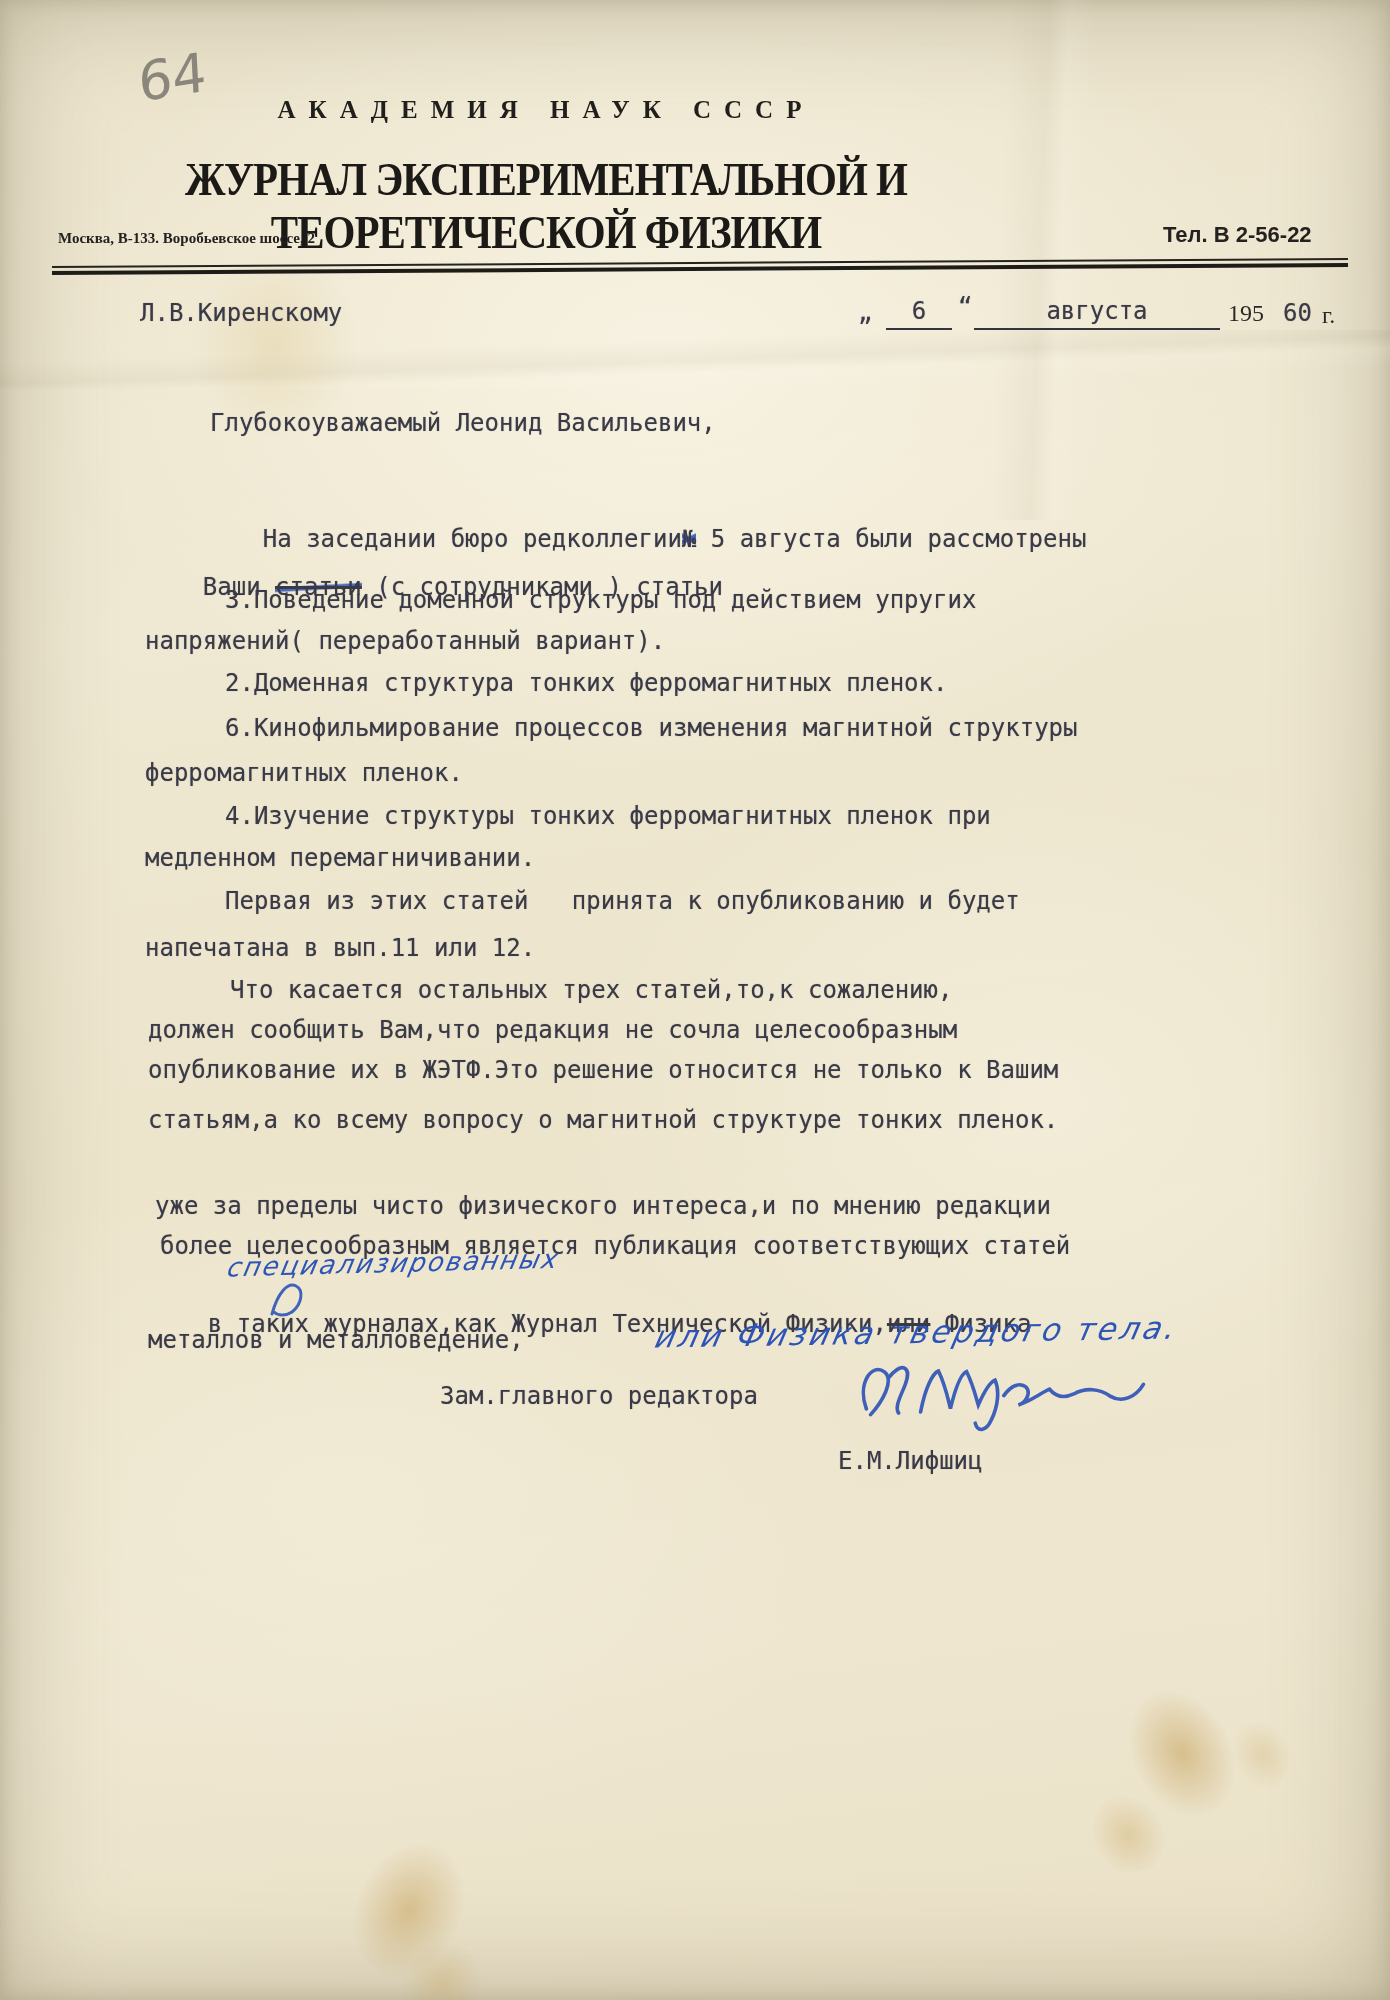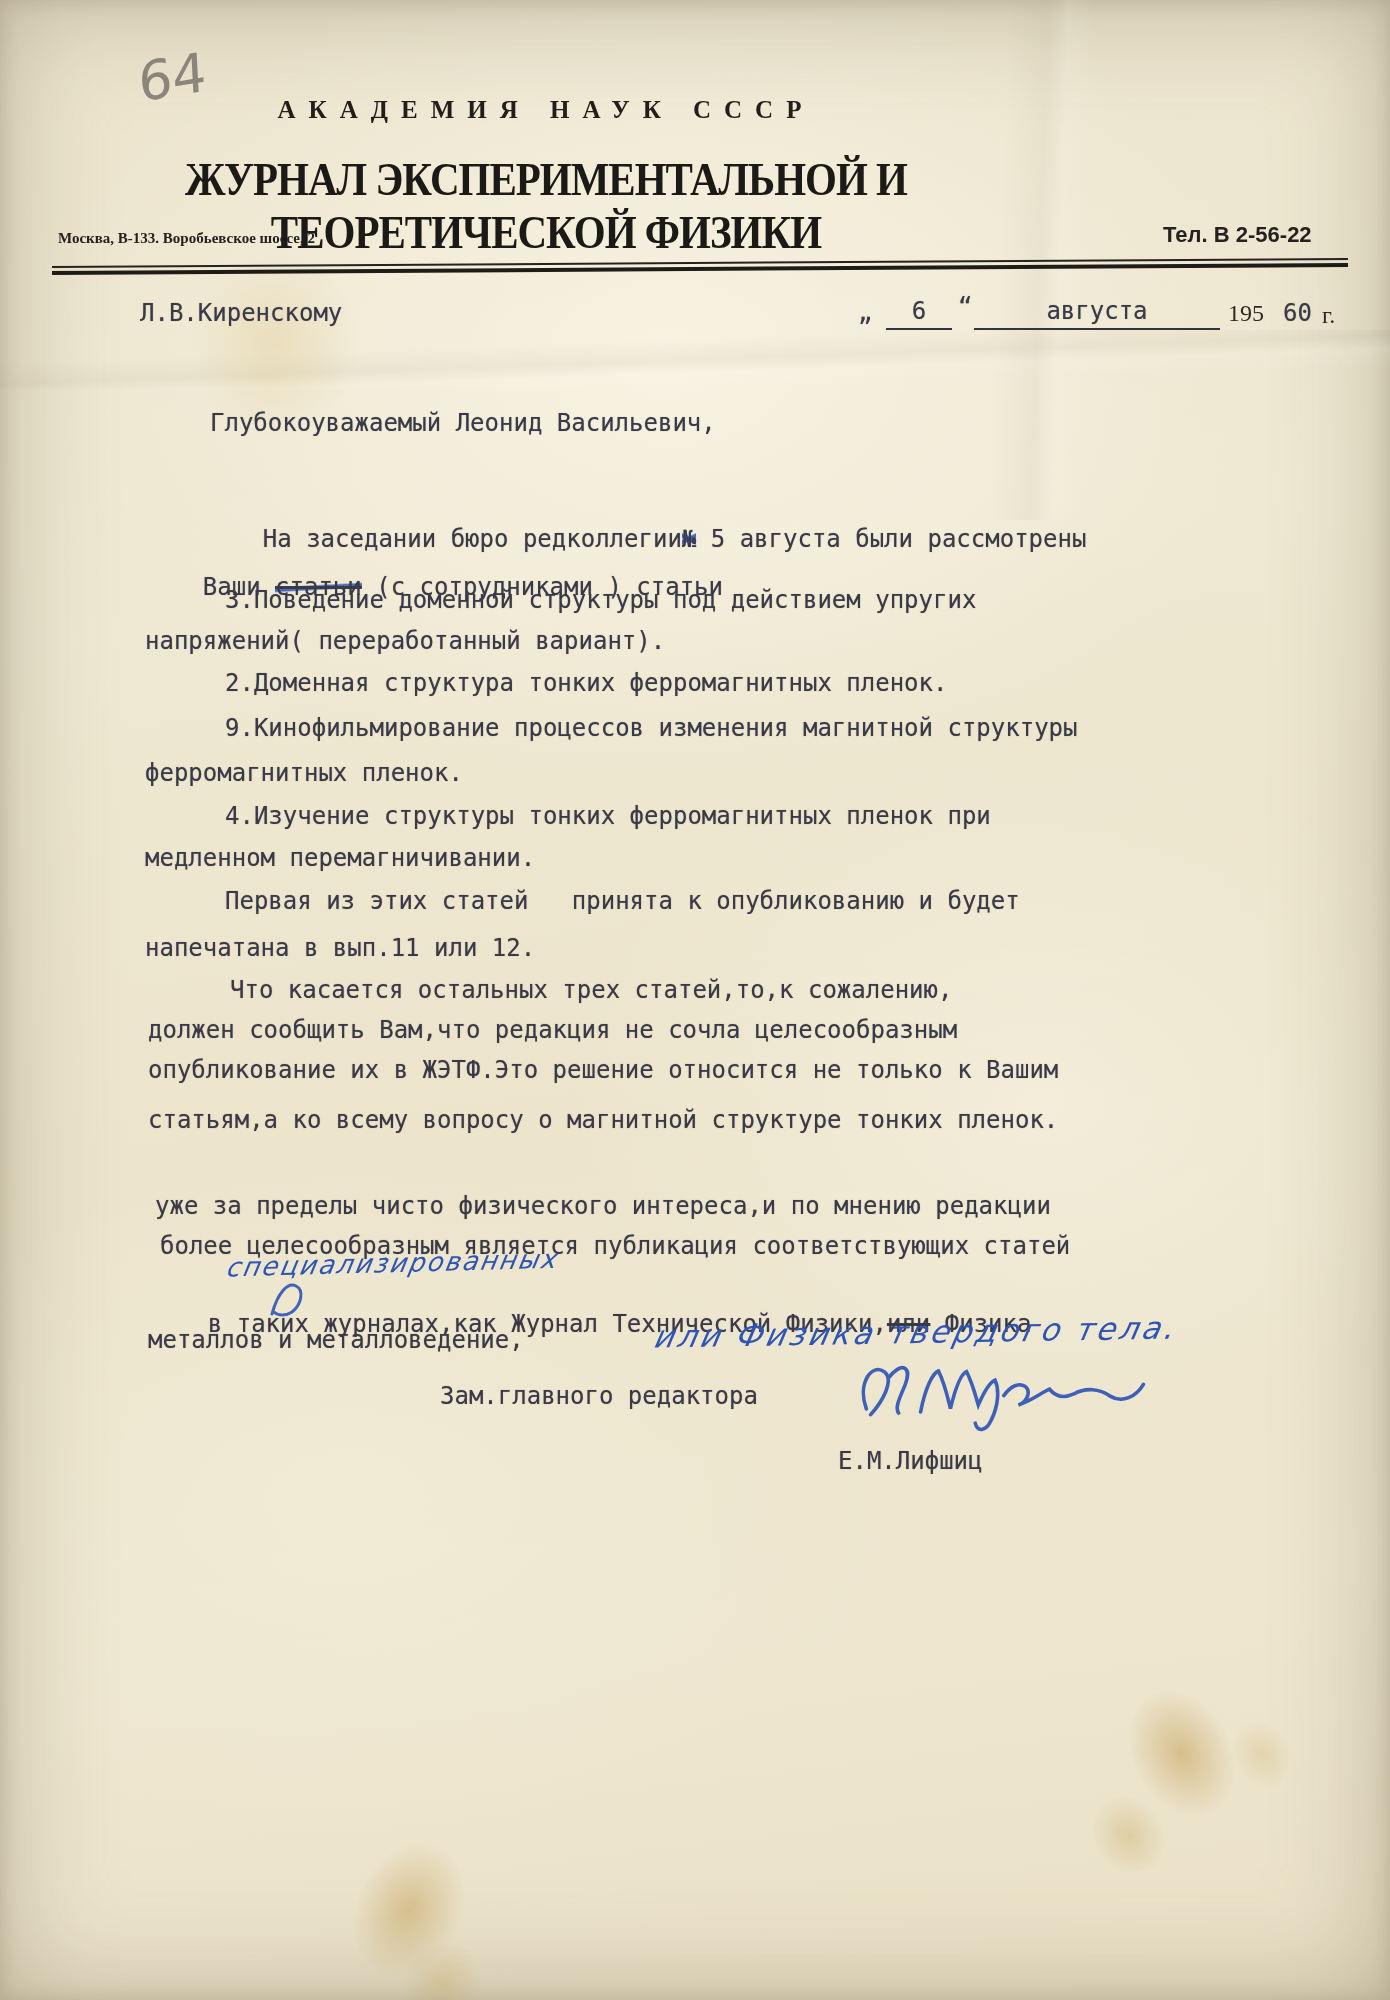--- a/index.html
+++ b/index.html
@@ -110,21 +110,21 @@
     <span>На заседании бюро редколлегии</span><span class="strike-blue-x">№</span><span> 5 августа были рассмотрены</span>
   </div>
 
   <div class="tline" style="left:145px; top:536px">
     <span>Ваши </span><span class="strike-both">статьи</span><span> (с сотрудниками ) статьи</span>
   </div>
 
   <div class="tline" style="left:225px; top:583px">3.Поведение доменной структуры под действием упругих</div>
   <div class="tline" style="left:145px; top:624px">напряжений( переработанный вариант).</div>
   <div class="tline" style="left:225px; top:666px">2.Доменная структура тонких ферромагнитных пленок.</div>
-  <div class="tline" style="left:225px; top:711px">9.Кинофильмирование процессов изменения магнитной структуры</div>
+  <div class="tline" style="left:225px; top:711px">6.Кинофильмирование процессов изменения магнитной структуры</div>
   <div class="tline" style="left:145px; top:756px">ферромагнитных пленок.</div>
   <div class="tline" style="left:225px; top:799px">4.Изучение структуры тонких ферромагнитных пленок при</div>
   <div class="tline" style="left:145px; top:841px">медленном перемагничивании.</div>
   <div class="tline" style="left:225px; top:884px">Первая из этих статей   принята к опубликованию и будет</div>
   <div class="tline" style="left:145px; top:931px">напечатана в вып.11 или 12.</div>
   <div class="tline" style="left:230px; top:973px">Что касается остальных трех статей,то,к сожалению,</div>
   <div class="tline" style="left:148px; top:1013px">должен сообщить Вам,что редакция не сочла целесообразным</div>
   <div class="tline" style="left:148px; top:1053px">опубликование их в ЖЭТФ.Это решение относится не только к Вашим</div>
   <div class="tline" style="left:148px; top:1103px">статьям,а ко всему вопросу о магнитной структуре тонких пленок.</div>
   <div class="tline" style="left:155px; top:1189px">уже за пределы чисто физического интереса,и по мнению редакции</div>

